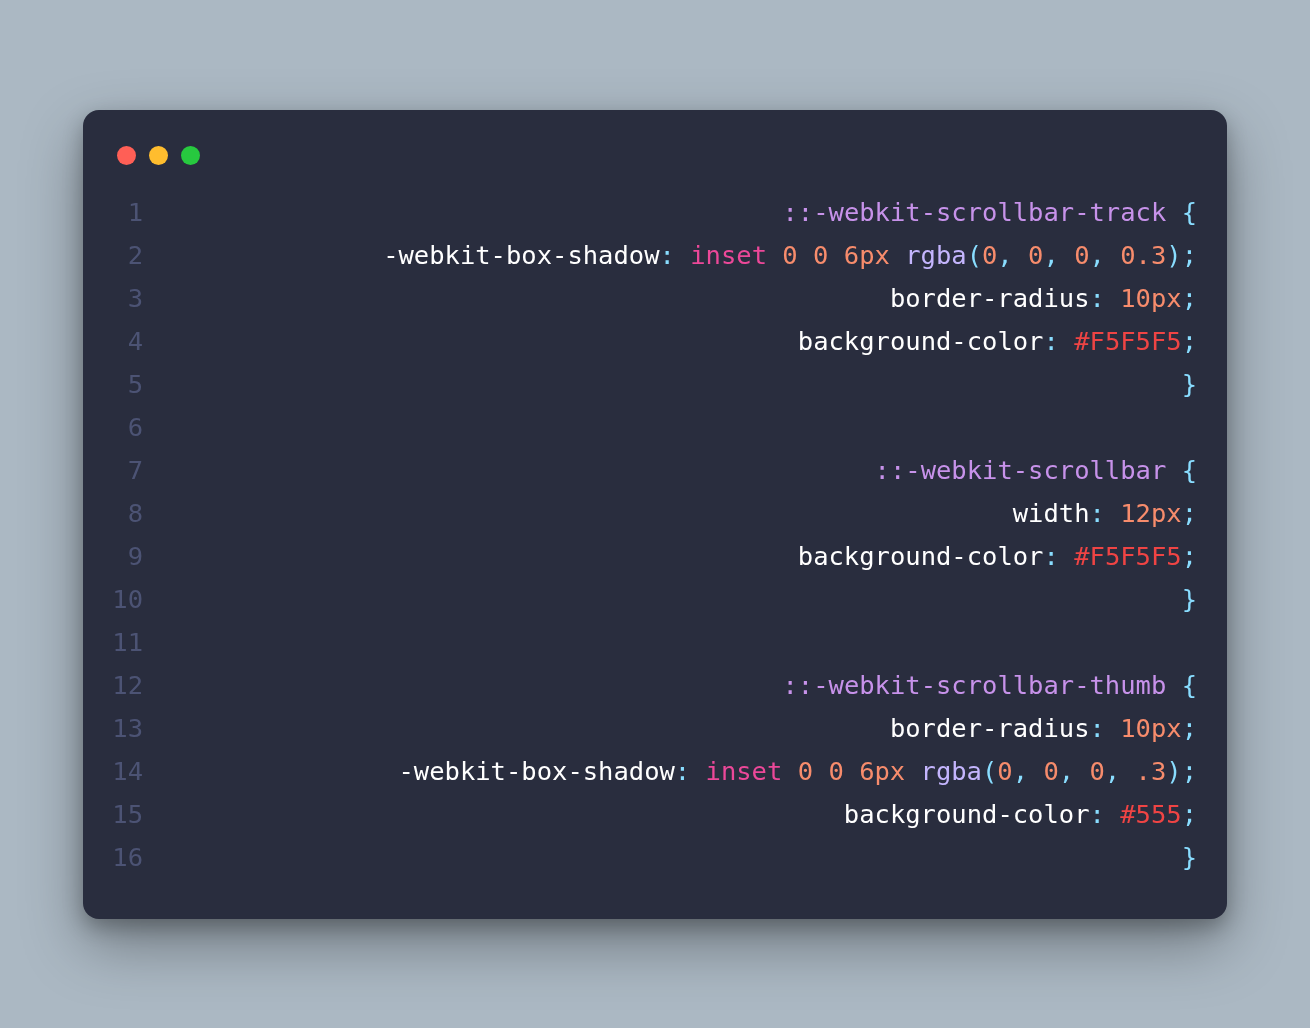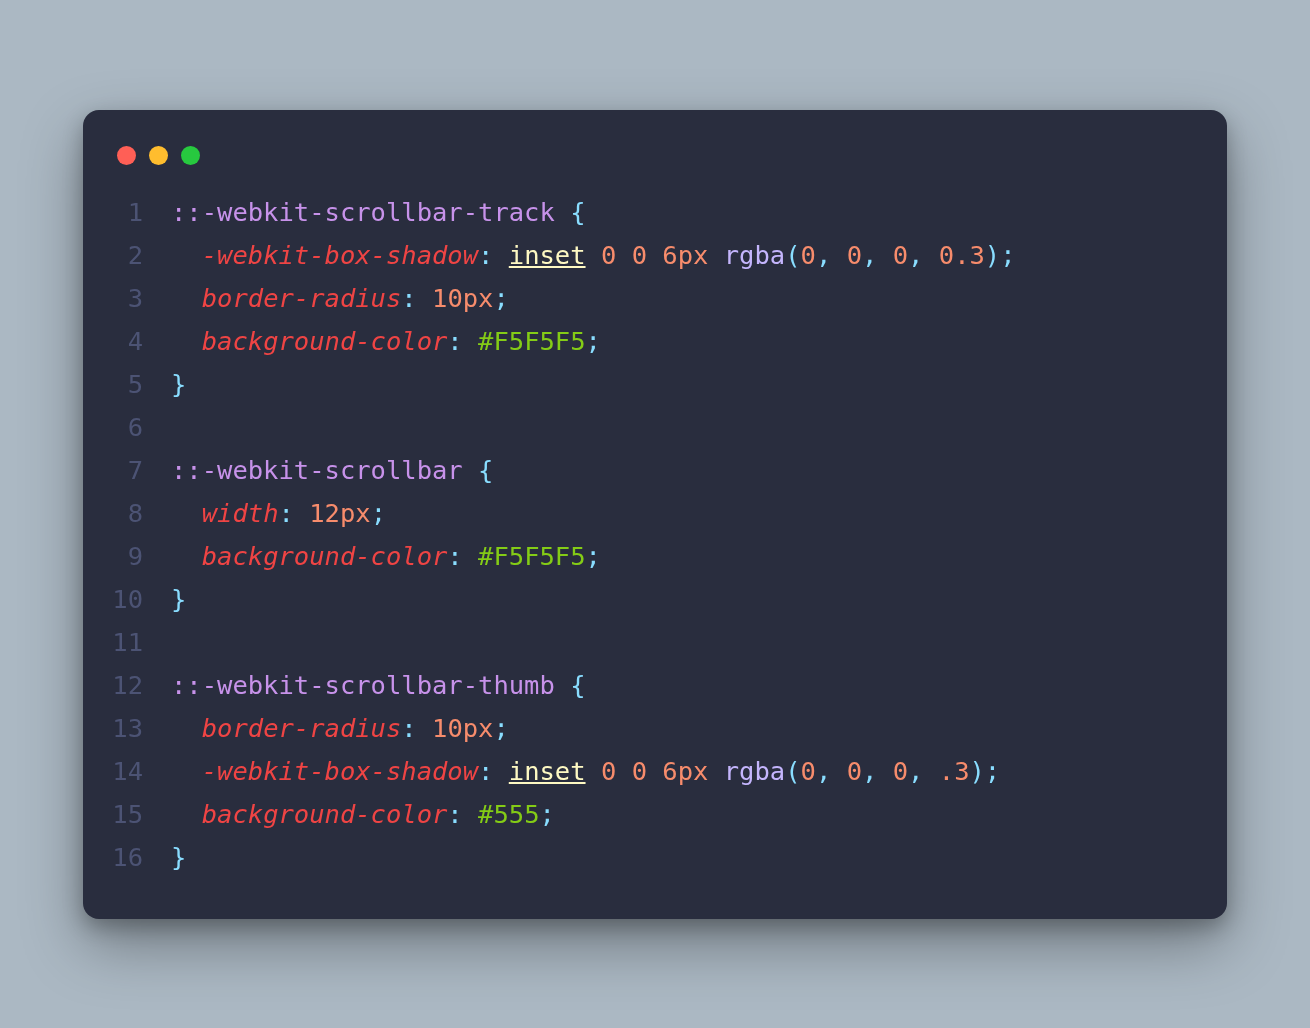--- a/index.html
+++ b/index.html
@@ -37,29 +37,29 @@
     display:flex;
   }
   .ln{
     width:60px;
     text-align:right;
     padding-right:28px;
     color:#4c5374;
     user-select:none;
     flex-shrink:0;
   }
-  .content{flex:1;padding-right:30px;}
+  .content{flex:1;padding-right:30px;text-align:right;}
   .tok-sel   {color:#c792ea;}  
   .tok-punc  {color:#89ddff;}  
-  .tok-prop  {color:#ef4444;font-style:italic;}  
-  .tok-val   {color:#84cc16;}  
+  .tok-prop  {color:#ffffff;}  
+  .tok-val   {color:#ef4444;}  
   .tok-num   {color:#f78c6c;}  
   .tok-unit  {color:#f78c6c;margin-top:26px;}  
   .tok-func  {color:#c4b5fd;}  
-  .tok-kw    {color:#fef9c3;text-decoration:underline;}  
+  .tok-kw    {color:#ec4899;}  
 </style>
 </head>
 <body>
 
 <div class="canvas">
   <div class="window">
     <div class="traffic">
       <div class="dot red"></div>
       <div class="dot yellow"></div>
       <div class="dot green"></div>

